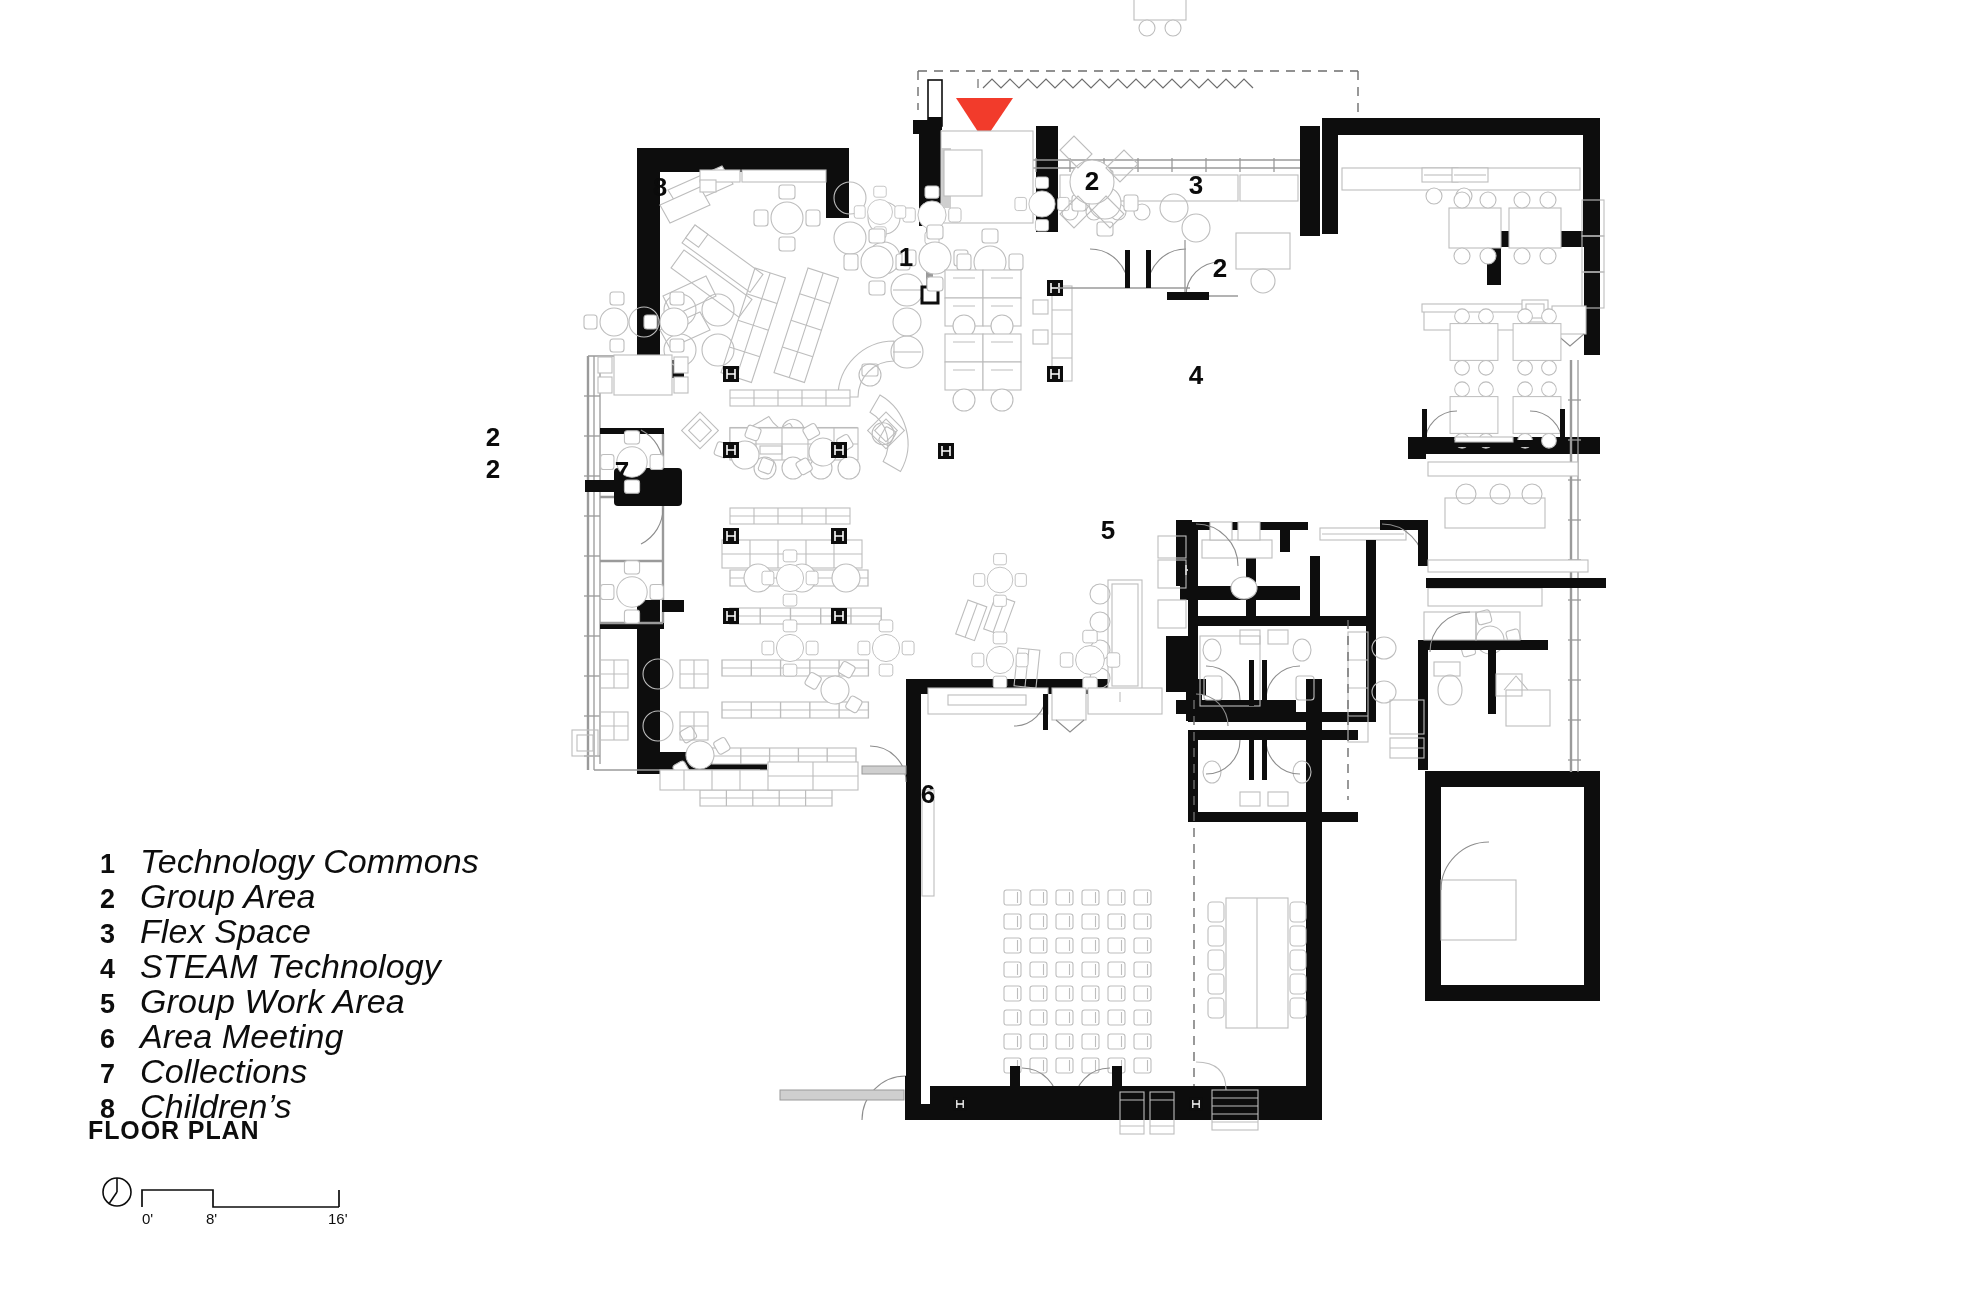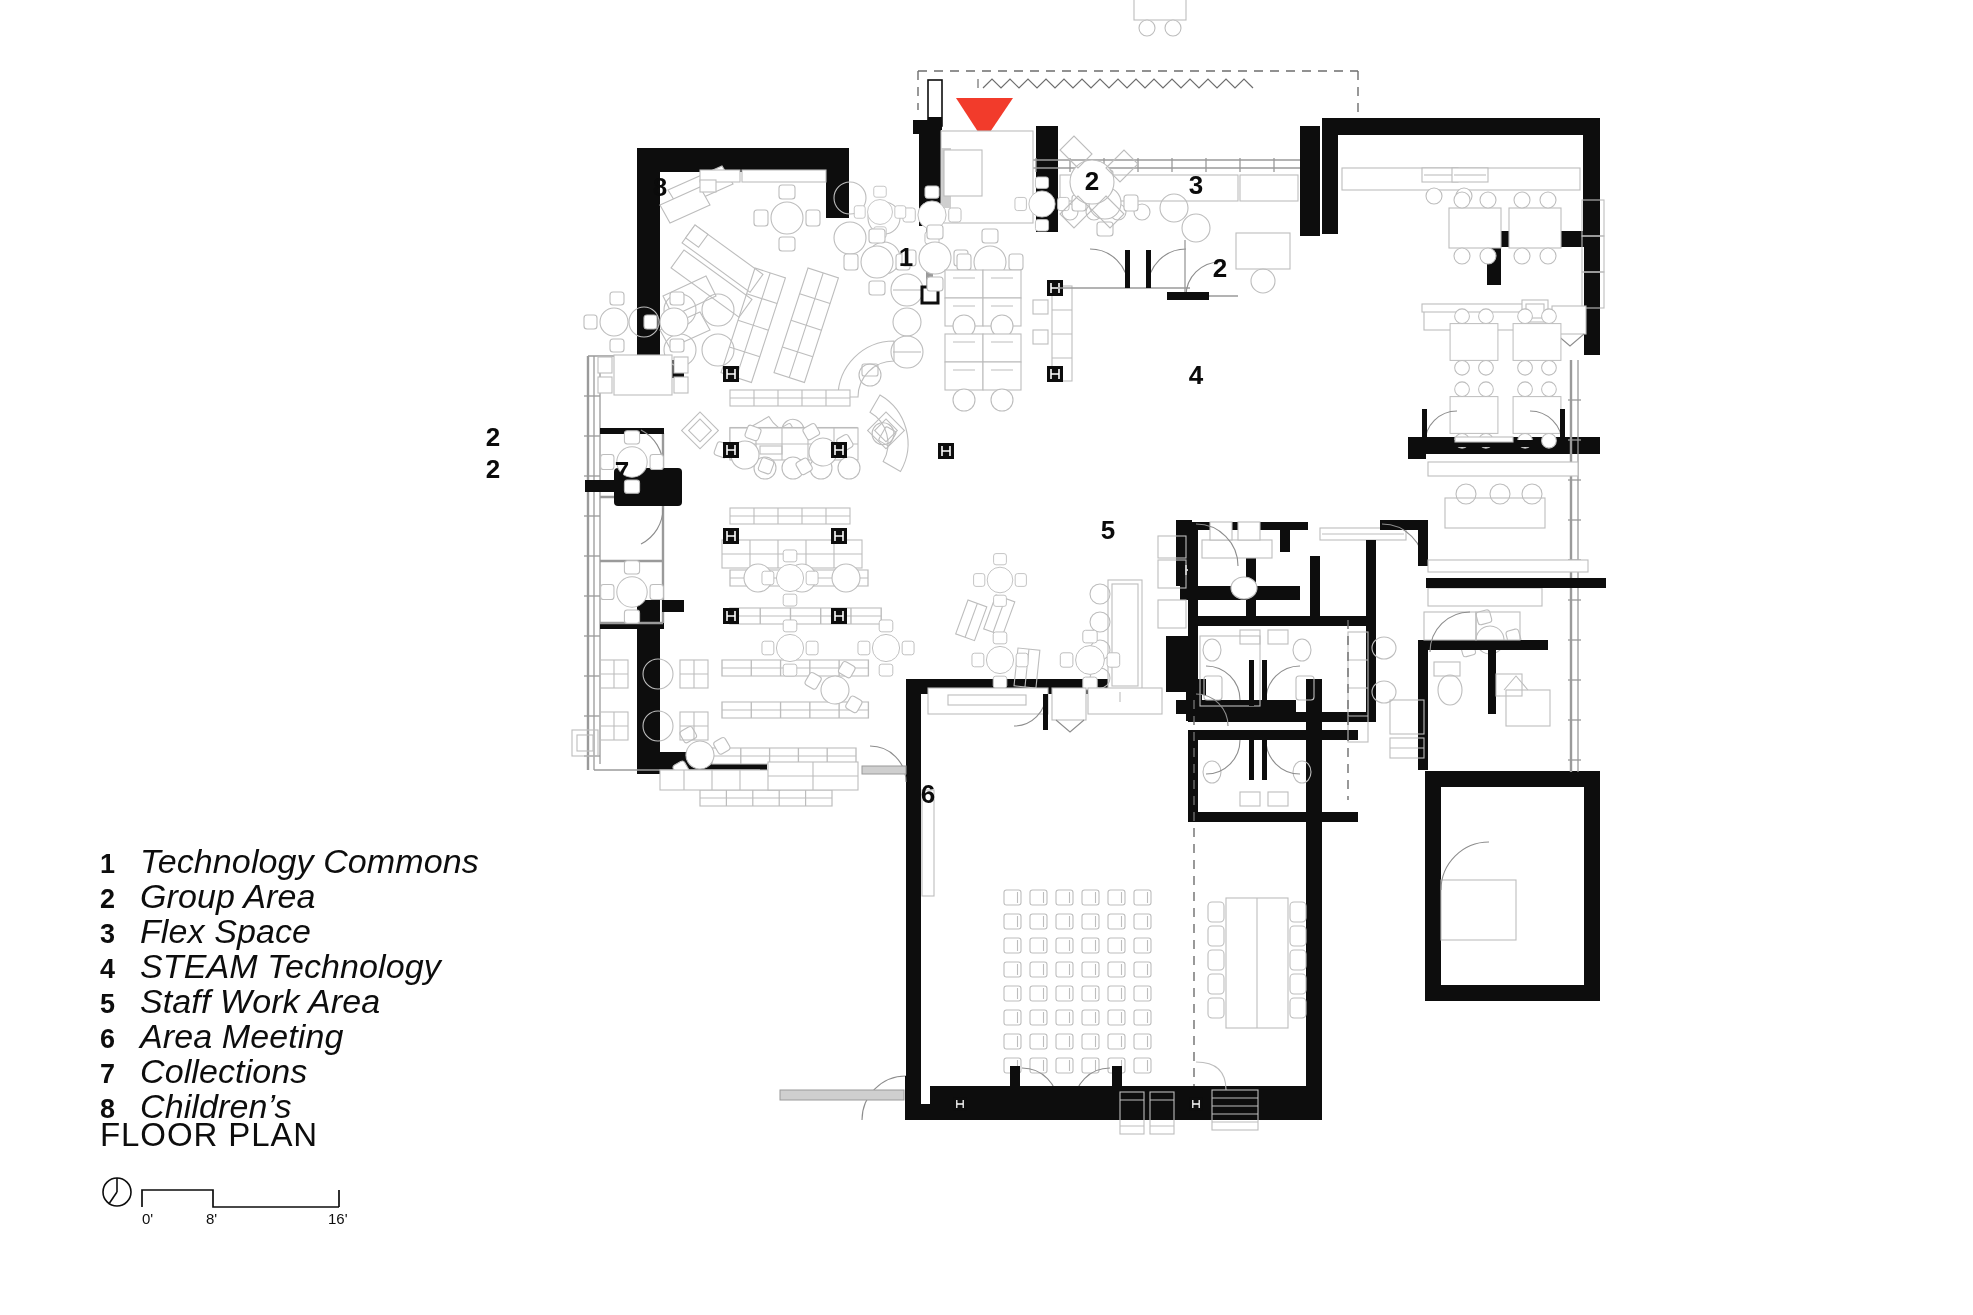--- a/index.html
+++ b/index.html
@@ -14,22 +14,22 @@
   }
   .legend-row{
     display:flex;align-items:baseline;
     font-size:27px;line-height:32px;letter-spacing:.1px;
   }
   .legend-num{
     width:40px;flex:0 0 40px;font-weight:700;font-size:27px;
   }
   .legend-label{font-weight:400;font-size:34px;font-style:italic;}
   #plan-title{
-    position:absolute;left:100px;top:1116px;
-    font-size:33px;font-weight:400;letter-spacing:.9px;
+    position:absolute;left:88px;top:1116px;
+    font-size:25px;font-weight:700;letter-spacing:.9px;
   }
   
   #scalebar{position:absolute;left:100px;top:1175px;width:290px;height:70px;}
   #scalebar svg{display:block;}
   
   #plan{
     position:absolute;left:0;top:0;width:1973px;height:1315px;
     pointer-events:none;
   }
   #plan svg{display:block;}
@@ -53,21 +53,21 @@
   <div class="legend-row">
     <span class="legend-num">3</span>
     <span class="legend-label">Flex Space</span>
   </div>
   <div class="legend-row">
     <span class="legend-num">4</span>
     <span class="legend-label">STEAM Technology</span>
   </div>
   <div class="legend-row">
     <span class="legend-num">5</span>
-    <span class="legend-label">Staff Work Area</span>
+    <span class="legend-label">Group Work Area</span>
   </div>
   <div class="legend-row">
     <span class="legend-num">6</span>
     <span class="legend-label">Area Meeting</span>
   </div>
   <div class="legend-row">
     <span class="legend-num">7</span>
     <span class="legend-label">Collections</span>
   </div>
   <div class="legend-row">

